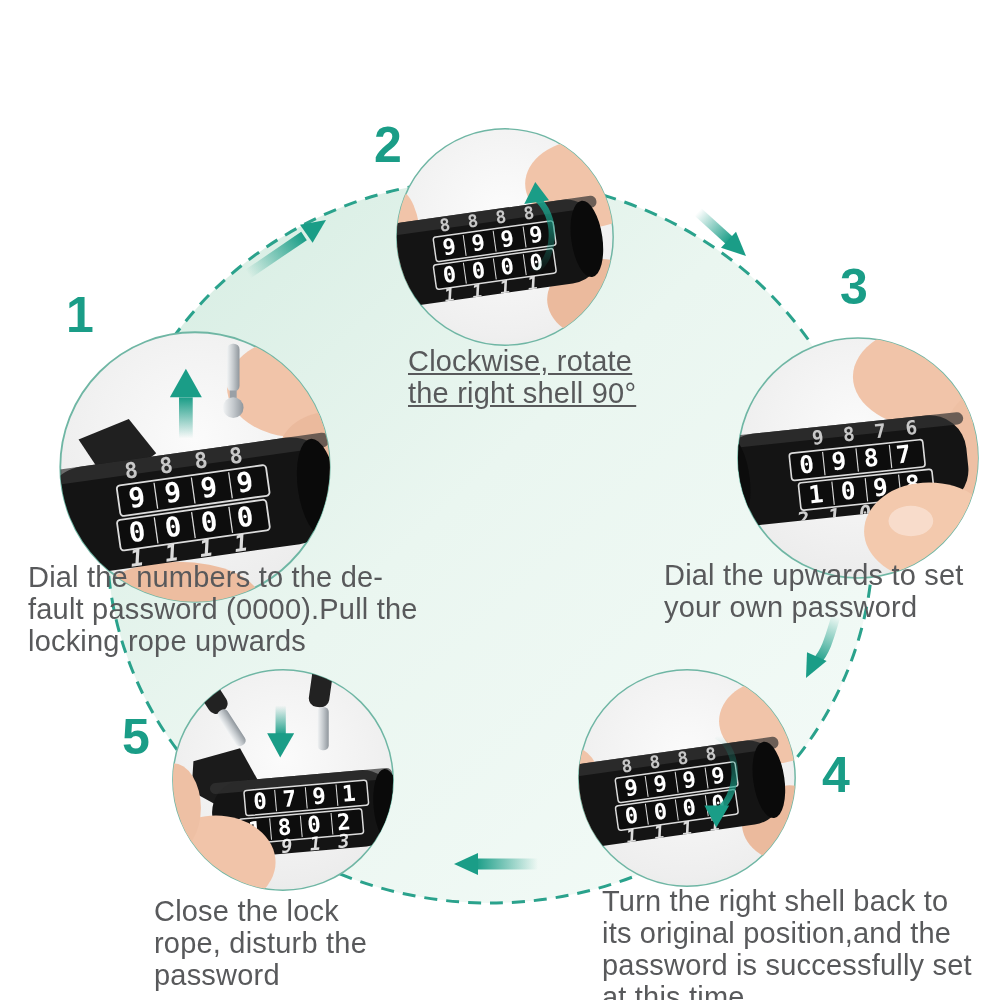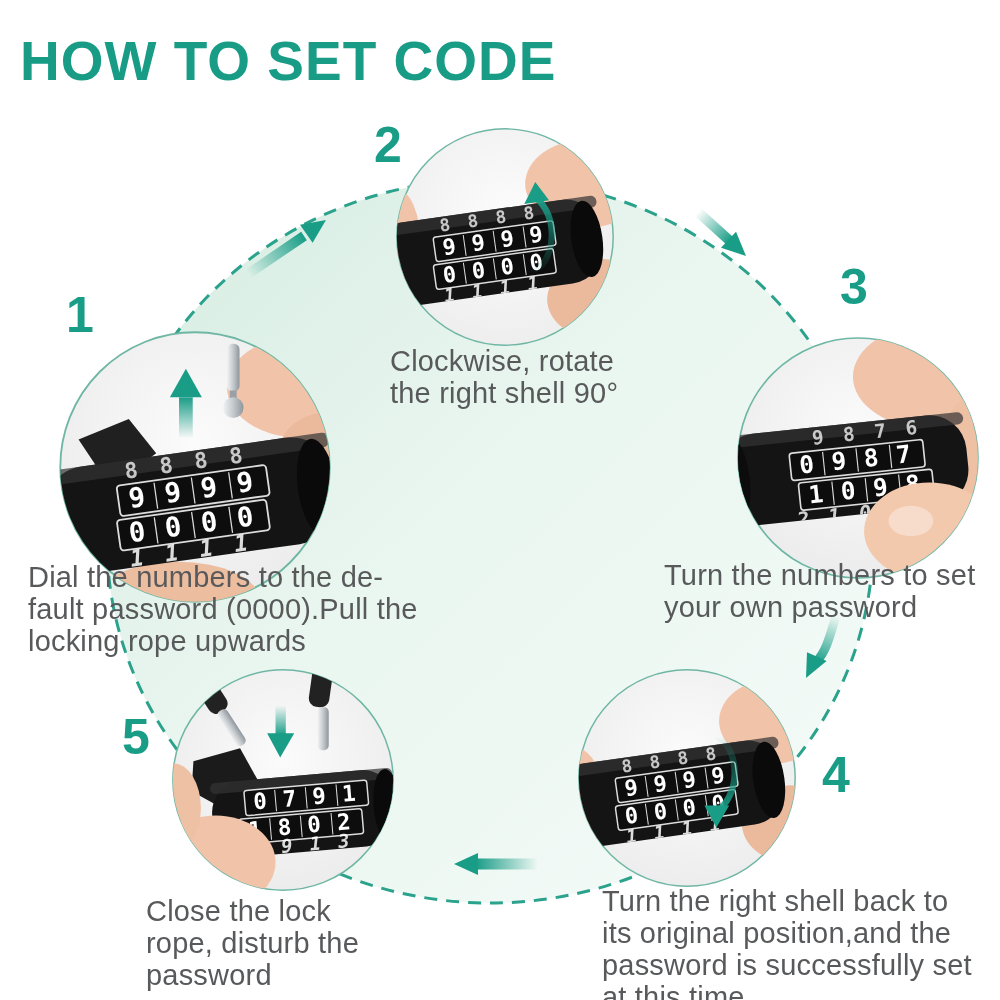--- a/index.html
+++ b/index.html
@@ -21,24 +21,24 @@
   #photo-4{left:577px; top:668px; width:220px;height:220px;}
   #photo-5{left:171px; top:668px; width:224px;height:224px;}
   
   #num-1{left:66px;  top:290px;}
   #num-2{left:374px; top:120px;}
   #num-3{left:840px; top:262px;}
   #num-4{left:822px; top:750px;}
   #num-5{left:122px; top:712px;}
   
   #cap-1{left:28px;  top:562px;}
-  #cap-2{left:390px; top:346px;}
+  #cap-2{left:408px; top:346px;text-decoration:underline;}
   #cap-3{left:664px; top:560px;}
   #cap-4{left:602px; top:886px;}
-  #cap-5{left:146px; top:896px;}
+  #cap-5{left:154px; top:896px;}
   
   #arrow-1-2{left:238px; top:212px; width:92px;height:72px;}
   #arrow-2-3{left:692px; top:206px; width:72px;height:68px;}
   #arrow-3-4{left:790px; top:612px; width:58px;height:78px;}
   #arrow-4-5{left:448px; top:842px; width:96px;height:46px;}
   svg text.dial{font-family:"DejaVu Sans Mono", monospace;font-weight:bold;fill:#ffffff;}
 </style>
 </head>
 <body>
 
@@ -48,21 +48,20 @@
     <defs>
       <linearGradient id="mintg" x1="0" y1="0" x2="1" y2="1">
         <stop offset="0" stop-color="#D4ECE1"></stop>
         <stop offset="0.45" stop-color="#EAF6F0"></stop>
         <stop offset="1" stop-color="#F4FBF8"></stop>
       </linearGradient>
     </defs>
     <ellipse cx="490" cy="541" rx="383" ry="362" fill="url(#mintg)" stroke="#2AA28C" stroke-width="3" stroke-dasharray="13 9"></ellipse>
   </svg>
 
-  <div id="page-title" class="abs">HOW TO SET CODE</div>
 
   <svg id="arrow-1-2" class="abs flow-arrow" viewBox="0 0 92 72">
     <defs>
         <linearGradient id="a12g" gradientUnits="userSpaceOnUse" x1="10" y1="62" x2="66" y2="24">
       <stop offset="0" stop-color="#1A9D87" stop-opacity="0"></stop>
           <stop offset="1" stop-color="#1A9D87"></stop>
         </linearGradient>
       </defs>
     <path d="M10,62 L66,24" stroke="url(#a12g)" stroke-width="10" fill="none"></path>
     <polygon points="88,8 74.6,30.7 62,12.7" fill="#1A9D87"></polygon>
@@ -253,21 +252,21 @@
           <line x1="126" y1="141" x2="126" y2="164" stroke="#dcdcdc" stroke-width="1.1"></line>
           <line x1="159" y1="141" x2="159" y2="164" stroke="#dcdcdc" stroke-width="1.1"></line>
           <text class="dial" x="69" y="160" font-size="24" textLength="110" lengthAdjust="spacing">1098</text>
           <text class="dial" x="55" y="182" font-size="20" opacity="0.8" font-style="italic" textLength="104" lengthAdjust="spacing">2109</text>
         </g>
       </g>
       <ellipse cx="190" cy="192" rx="64" ry="48" fill="#F3C9AD"></ellipse>
       <ellipse cx="172" cy="182" rx="22" ry="15" fill="#F8DDCC" opacity="0.95"></ellipse>
     </g>
   </svg>
-  <div id="cap-3" class="abs caption">Turn the numbers to set
+  <div id="cap-3" class="abs caption">Dial the upwards to set
 your own password</div>
 
   <div id="num-4" class="abs step-num">4</div>
   <svg id="photo-4" class="abs photo" viewBox="0 0 240 240">
     <defs>
       <radialGradient id="p4bg" cx="50%" cy="40%" r="75%">
         <stop offset="0" stop-color="#fbfbfb"></stop>
           <stop offset="0.75" stop-color="#eeeeee"></stop>
           <stop offset="1" stop-color="#e1e8e3"></stop>
       </radialGradient>

